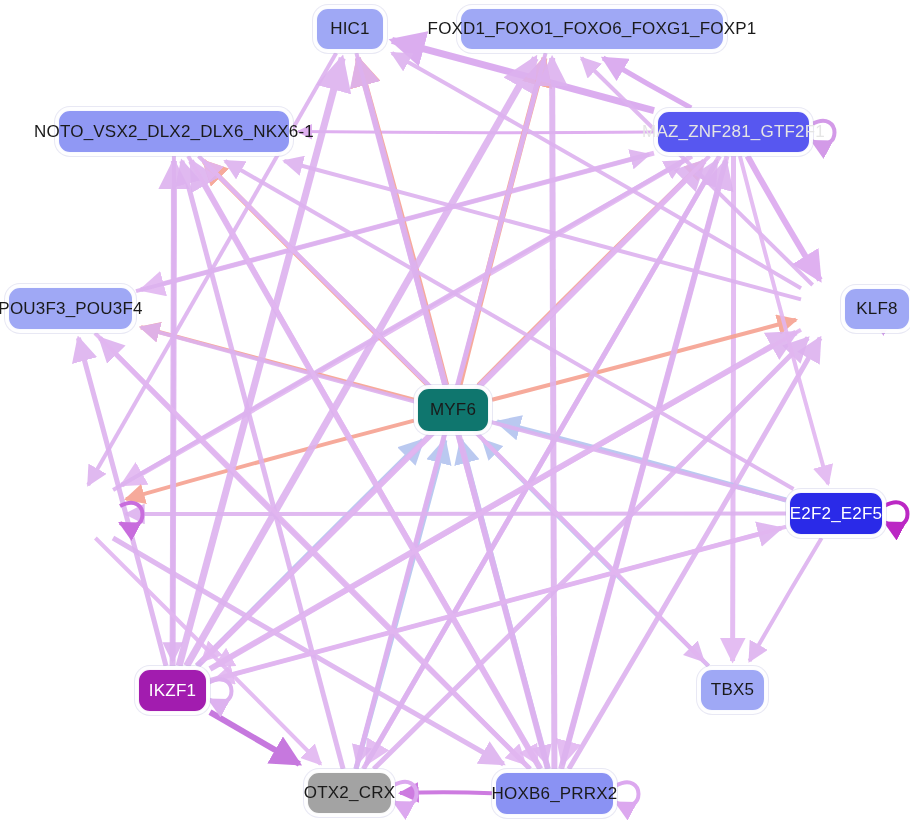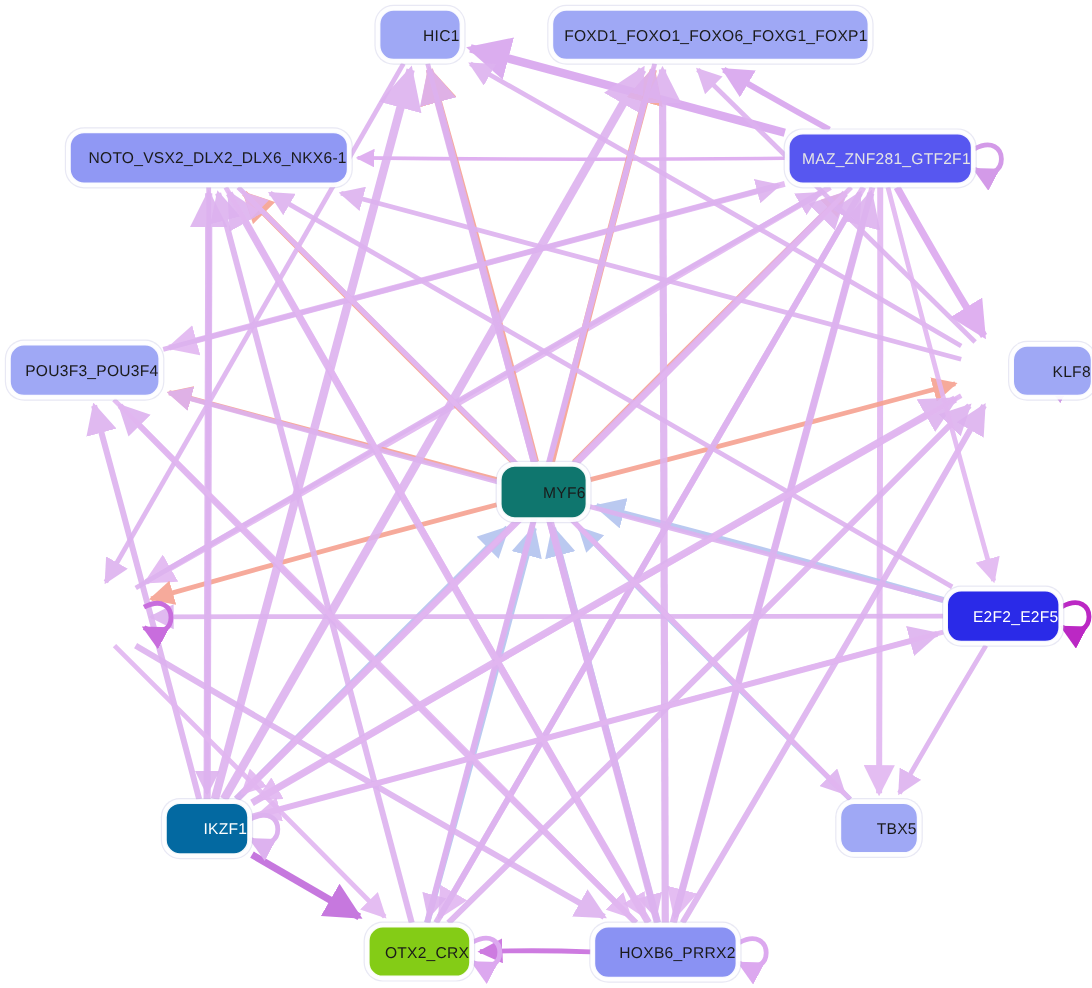--- a/index.html
+++ b/index.html
@@ -7,25 +7,25 @@
     position:relative;
     width:910px;height:823px;
     background:#ffffff;
     font-family:"Liberation Sans", sans-serif;
     overflow:hidden;
   }
   #edge-layer{position:absolute;left:0;top:0;width:910px;height:823px;}
   .node{
     position:absolute;
     box-sizing:border-box;
-    display:flex;align-items:center;justify-content:flex-end;
+    display:flex;align-items:center;justify-content:center;
     border-radius:12px;
     border:1px solid rgba(255,255,255,0.95);
     box-shadow:0 0 0 3px rgba(255,255,255,0.92), 0 0 0 4px rgba(180,180,220,0.30);
-    font-size:13px;
+    font-size:17px;
     letter-spacing:0.2px;
     white-space:nowrap;
     z-index:5;
     cursor:pointer;
     user-select:none;
   }
   .node-label{pointer-events:none;}
 </style>
 </head>
 <body>
@@ -152,25 +152,25 @@
     </div>
     <div class="node" style="left: 844px; top: 288px; width: 66px; height: 42px; background: rgb(159, 168, 245); color: rgb(26, 26, 26);">
       <span class="node-label">KLF8</span>
     </div>
     <div class="node" style="left: 417px; top: 388px; width: 72px; height: 44px; background: #0f766e; color: rgb(26, 26, 26);">
       <span class="node-label">MYF6</span>
     </div>
     <div class="node" style="left: 789px; top: 492px; width: 94px; height: 43px; background: rgb(42, 42, 232); color: rgb(255, 255, 255);">
       <span class="node-label">E2F2_E2F5</span>
     </div>
-    <div class="node" style="left: 138px; top: 669px; width: 69px; height: 43px; background: #0369a1; color: rgb(255, 255, 255);">
+    <div class="node" style="left: 138px; top: 669px; width: 69px; height: 43px; background: #a21caf; color: rgb(255, 255, 255);">
       <span class="node-label">IKZF1</span>
     </div>
     <div class="node" style="left: 700px; top: 669px; width: 65px; height: 42px; background: rgb(159, 168, 245); color: rgb(26, 26, 26);">
       <span class="node-label">TBX5</span>
     </div>
-    <div class="node" style="left: 307px; top: 772px; width: 85px; height: 42px; background: #84cc16; color: rgb(26, 26, 26);">
+    <div class="node" style="left: 307px; top: 772px; width: 85px; height: 42px; background: #a3a3a3; color: rgb(26, 26, 26);">
       <span class="node-label">OTX2_CRX</span>
     </div>
     <div class="node" style="left: 495px; top: 772px; width: 119px; height: 43px; background: rgb(138, 146, 243); color: rgb(26, 26, 26);">
       <span class="node-label">HOXB6_PRRX2</span>
     </div>
   </div>
 
 </body></html>

